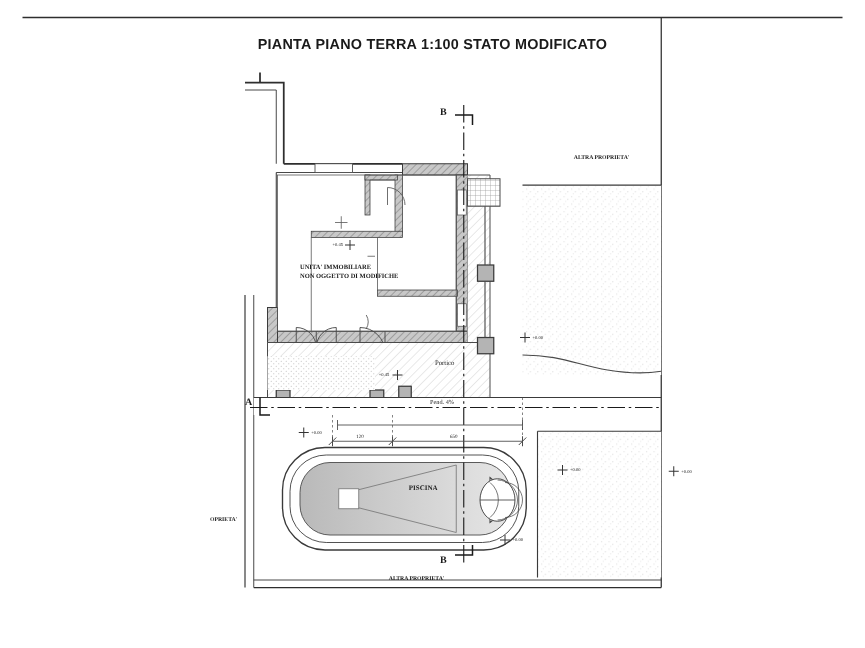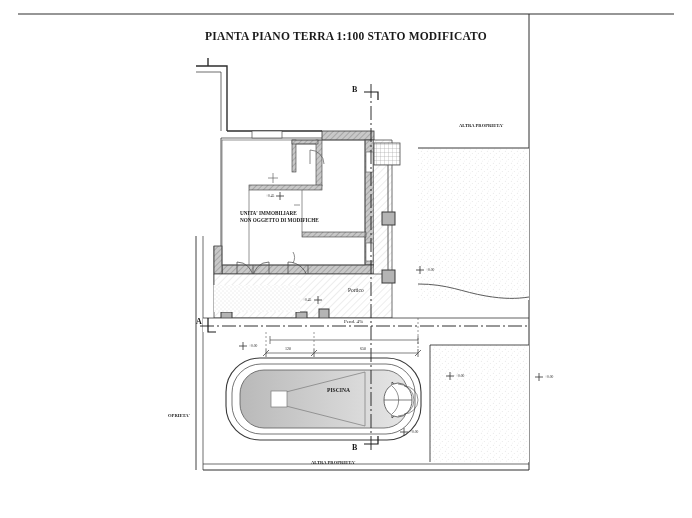--- a/index.html
+++ b/index.html
@@ -20,21 +20,21 @@
     width: 692px;
     height: 518px;
     background: #ffffff;
   }
   #plan-title {
     position: absolute;
     left: 0;
     top: 30px;
     width: 692px;
     text-align: center;
-    font-family: Liberation Serif, serif;
+    font-family: Liberation Sans, sans-serif;
     font-weight: bold;
     font-size: 11.5px;
     letter-spacing: 0.2px;
     color: #1a1a1a;
     white-space: nowrap;
   }
   svg#drawing {
     position: absolute;
     left: 0;
     top: 0;

